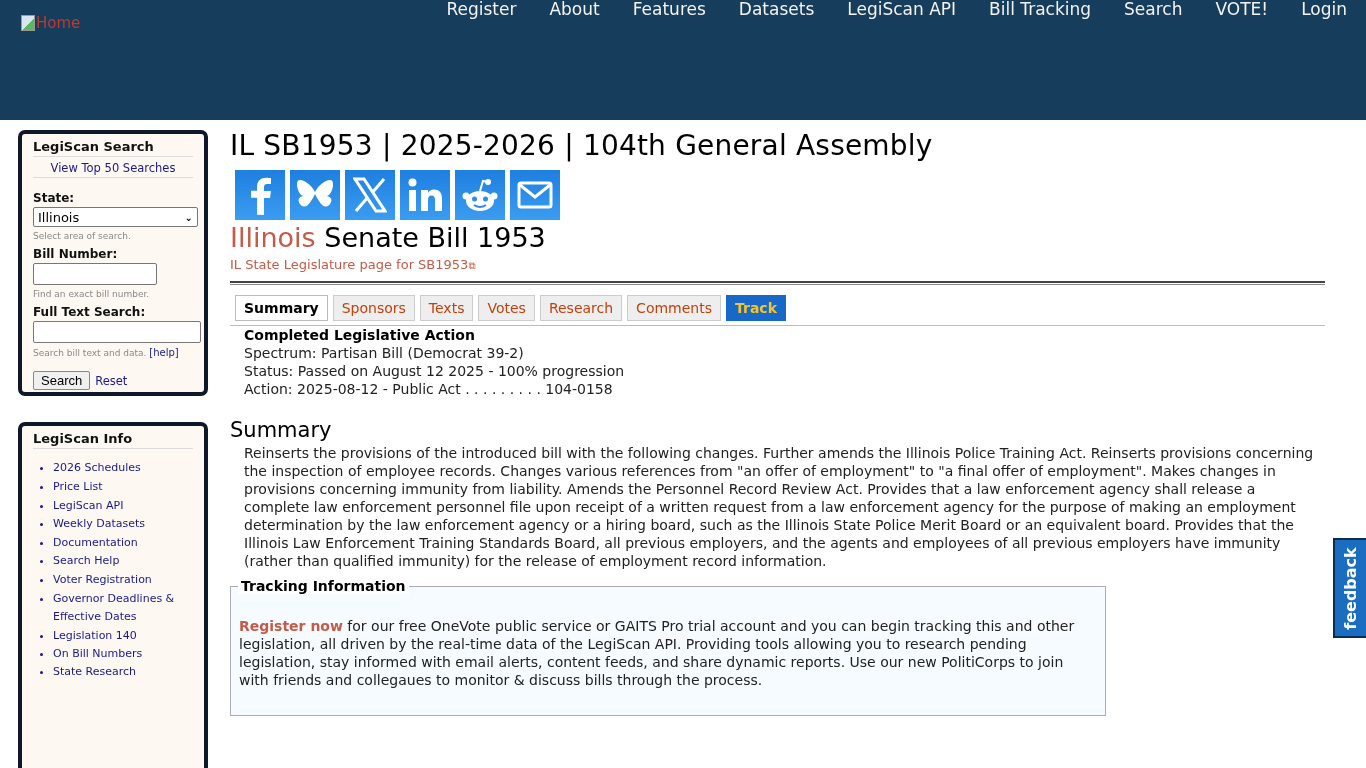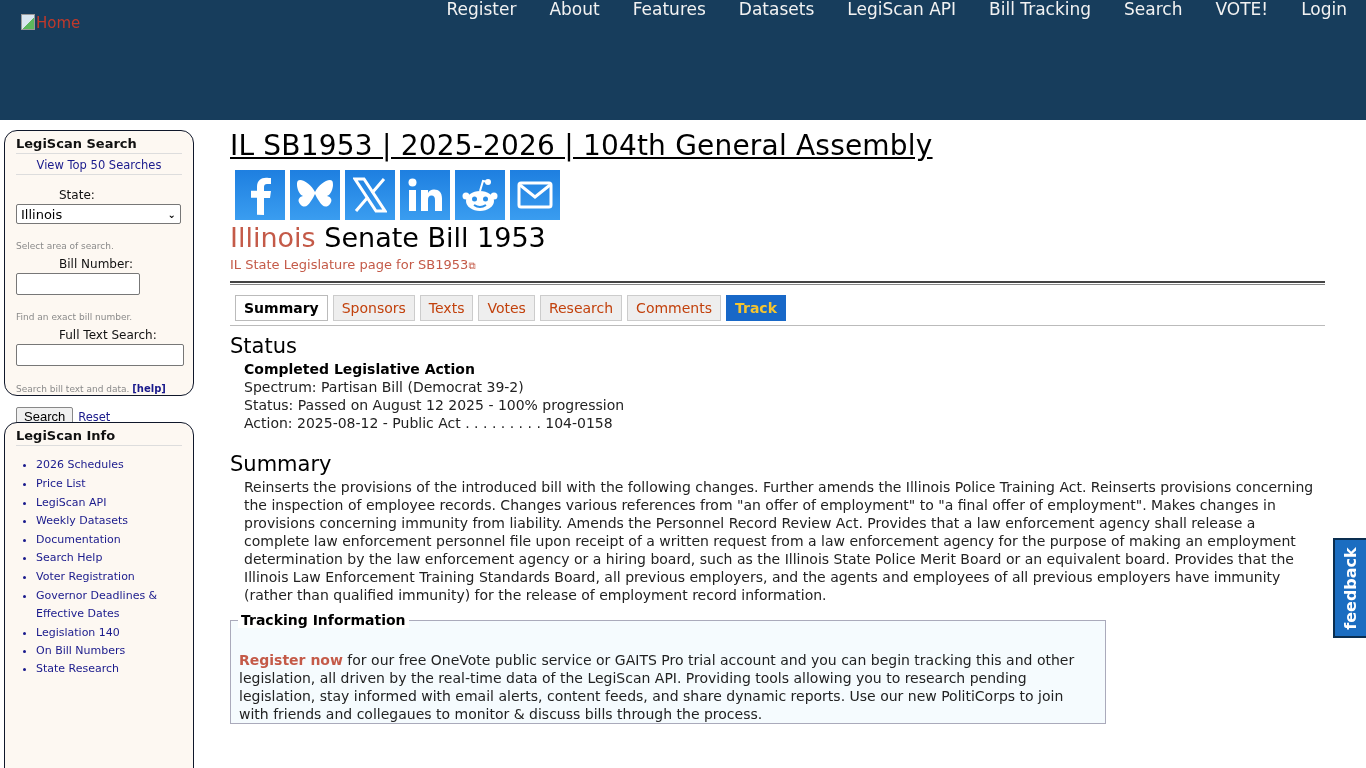--- a/index.html
+++ b/index.html
@@ -13,81 +13,81 @@
   }
   a { text-decoration: none; }
 
   
   .header {
     position: absolute; left: 0; top: 0; width: 1366px; height: 120px;
     background: #173d5c;
   }
   .home-logo {
     position: absolute; left: 21px; top: 14px;
-    display: flex; 
+    display: flex; align-items: center;
     font-size: 15px; color: #c0392b;
   }
   .home-logo .broken-img {
     width: 14px; height: 16px; background: linear-gradient(135deg,#d8e6f0 0 55%, #5cb85c 55%);
     border: 1px solid #999; margin-right: 1px;
   }
   .topnav {
     position: absolute; right: 8px; top: -2px;
     display: flex; gap: 0;
   }
   .topnav a {
     color: #f2f2f2; font-size: 17px; padding: 0 11px 0 22px;
     line-height: 22px;
   }
   .topnav a:first-child { padding-left: 0; }
 
   
   .side-box {
-    position: absolute; left: 4px; width: 190px;
+    position: absolute; left: 18px; width: 190px;
     background: #fdf8f2;
-    border: 1px solid #0f172a; border-radius: 13px;
+    border: 4px solid #0f172a; border-radius: 7px;
     padding: 5px 11px 6px 11px;
   }
   .side-title {
     font-weight: bold; font-size: 13px; color: #111;
     border-bottom: 1px solid #ddd; padding-bottom: 2px;
   }
   .top50 {
     display: block; text-align: center; font-size: 11.5px; color: #1a1a8c;
     padding: 4px 0 2px 0; border-bottom: 1px solid #ddd;
   }
-  .field-label { font-size: 12px; font-weight: normal; margin-top: 13px; color: #111; margin-left: 43px; }
+  .field-label { font-size: 12px; font-weight: bold; margin-top: 13px; color: #111; }
   .field-label.tight { margin-top: 6px; }
   .select {
     width: 165px; height: 20px; border: 1px solid #777; border-radius: 2px;
     background: #fff; font-size: 13px; padding: 1px 4px;
     display: flex; justify-content: space-between; align-items: center; margin-top: 2px;
   }
   .select .chev { font-size: 10px; font-weight: bold; }
-  .hint { font-size: 9px; color: #8a8a8a; margin-top: 17px; }
-  .hint a { color: #1a1a8c; font-weight: bold; font-size: 10px; }
+  .hint { font-size: 9px; color: #8a8a8a; margin-top: 4px; }
+  .hint a { color: #1a1a8c; font-weight: normal; font-size: 10px; }
   .text-input {
     height: 22px; border: 1px solid #777; border-radius: 2px; background: #fff; margin-top: 2px;
   }
   .btn-row { margin-top: 13px; display: flex; align-items: center; gap: 5px; }
   .search-btn {
     font-size: 13px; border: 1px solid #888; background: #f0f0f0;
     padding: 1px 7px; border-radius: 2px; color: #000;
   }
   .reset-link { color: #1a1a8c; font-size: 11.5px; }
   .info-list { margin: 10px 0 0 0; padding-left: 20px; font-size: 11px; color: #1a1a8c; }
   .info-list li { line-height: 18px; }
   .info-list li.gap { margin-top: 1px; }
   .info-list li a { color: #1a1a8c; }
 
   
   .main { position: absolute; left: 230px; top: 128px; width: 1096px; }
   .bill-title {
     font-size: 28px; font-family: "DejaVu Sans", sans-serif; font-weight: normal;
-    margin: 0; letter-spacing: 0.2px; line-height: 36px; color: #000; text-decoration: underline;
+    margin: 0; letter-spacing: 0.2px; line-height: 36px; color: #000;
   }
   .share-row { display: flex; gap: 5px; margin-top: 6px; margin-left: 5px; }
   .share-btn {
     width: 50px; height: 50px;
     background: linear-gradient(#1e7fe0, #3a9df0);
     display: flex; align-items: center; justify-content: center;
   }
   .bill-name { font-size: 27px; margin: 2px 0 0 0; line-height: 32px; font-weight: normal; }
   .bill-name .state { color: #c45a48; }
   .ext-link { font-size: 13px; color: #c45a48; display: inline-block; margin-top: 2px; }
@@ -107,21 +107,21 @@
   .tab.active { background: #fff; color: #000; font-weight: bold; border-color: #bbb; }
   .tab.track { background: #1868c8; color: #f4c430; font-weight: bold; border-color: #1868c8; }
   .section-h { font-size: 21px; margin: 6px 0 0 0; font-weight: normal; line-height: 28px; }
   .status-block { margin-left: 14px; font-size: 14px; line-height: 18px; color: #222; }
   .status-block .b { font-weight: bold; color: #000; }
   .status-block a { color: #c45a48; }
   .summary-text {
     margin-left: 14px; font-size: 14px; line-height: 18px; color: #222; width: 1070px;
   }
   .tracking {
-    margin-top: 16px; width: 876px; height: 104px;
+    margin-top: 16px; width: 876px; height: 130px;
     border: 1px solid #aab; background: #f5fbfe; position: relative;
     padding: 30px 8px 0 8px;
   }
   .tracking .legend {
     position: absolute; top: -9px; left: 7px; background: #fff; padding: 0 3px;
     font-weight: bold; font-size: 14px; color: #000;
   }
   .tracking p { margin: 0; font-size: 14px; line-height: 18px; color: #222; }
   .tracking p a { color: #c45a48; font-weight: bold; }
 
@@ -256,21 +256,20 @@
   <div class="tabs">
     <div class="tab active">Summary</div>
     <div class="tab">Sponsors</div>
     <div class="tab">Texts</div>
     <div class="tab">Votes</div>
     <div class="tab">Research</div>
     <div class="tab">Comments</div>
     <div class="tab track">Track</div>
   </div>
 
-  <h3 class="section-h">Status</h3>
   <div class="status-block">
     <div class="b">Completed Legislative Action</div>
     <div>Spectrum: Partisan Bill (Democrat 39-2)</div>
     <div>Status: Passed on August 12 2025 - 100% progression</div>
     <div>Action: 2025-08-12 - Public Act . . . . . . . . . 104-0158</div>
   </div>
 
   <h3 class="section-h" style="margin-top:18px;">Summary</h3>
   <div class="summary-text">Reinserts the provisions of the introduced bill with the following changes. Further amends the Illinois Police Training Act. Reinserts provisions concerning the inspection of employee records. Changes various references from "an offer of employment" to "a final offer of employment". Makes changes in provisions concerning immunity from liability. Amends the Personnel Record Review Act. Provides that a law enforcement agency shall release a complete law enforcement personnel file upon receipt of a written request from a law enforcement agency for the purpose of making an employment determination by the law enforcement agency or a hiring board, such as the Illinois State Police Merit Board or an equivalent board. Provides that the Illinois Law Enforcement Training Standards Board, all previous employers, and the agents and employees of all previous employers have immunity (rather than qualified immunity) for the release of employment record information.</div>
 

